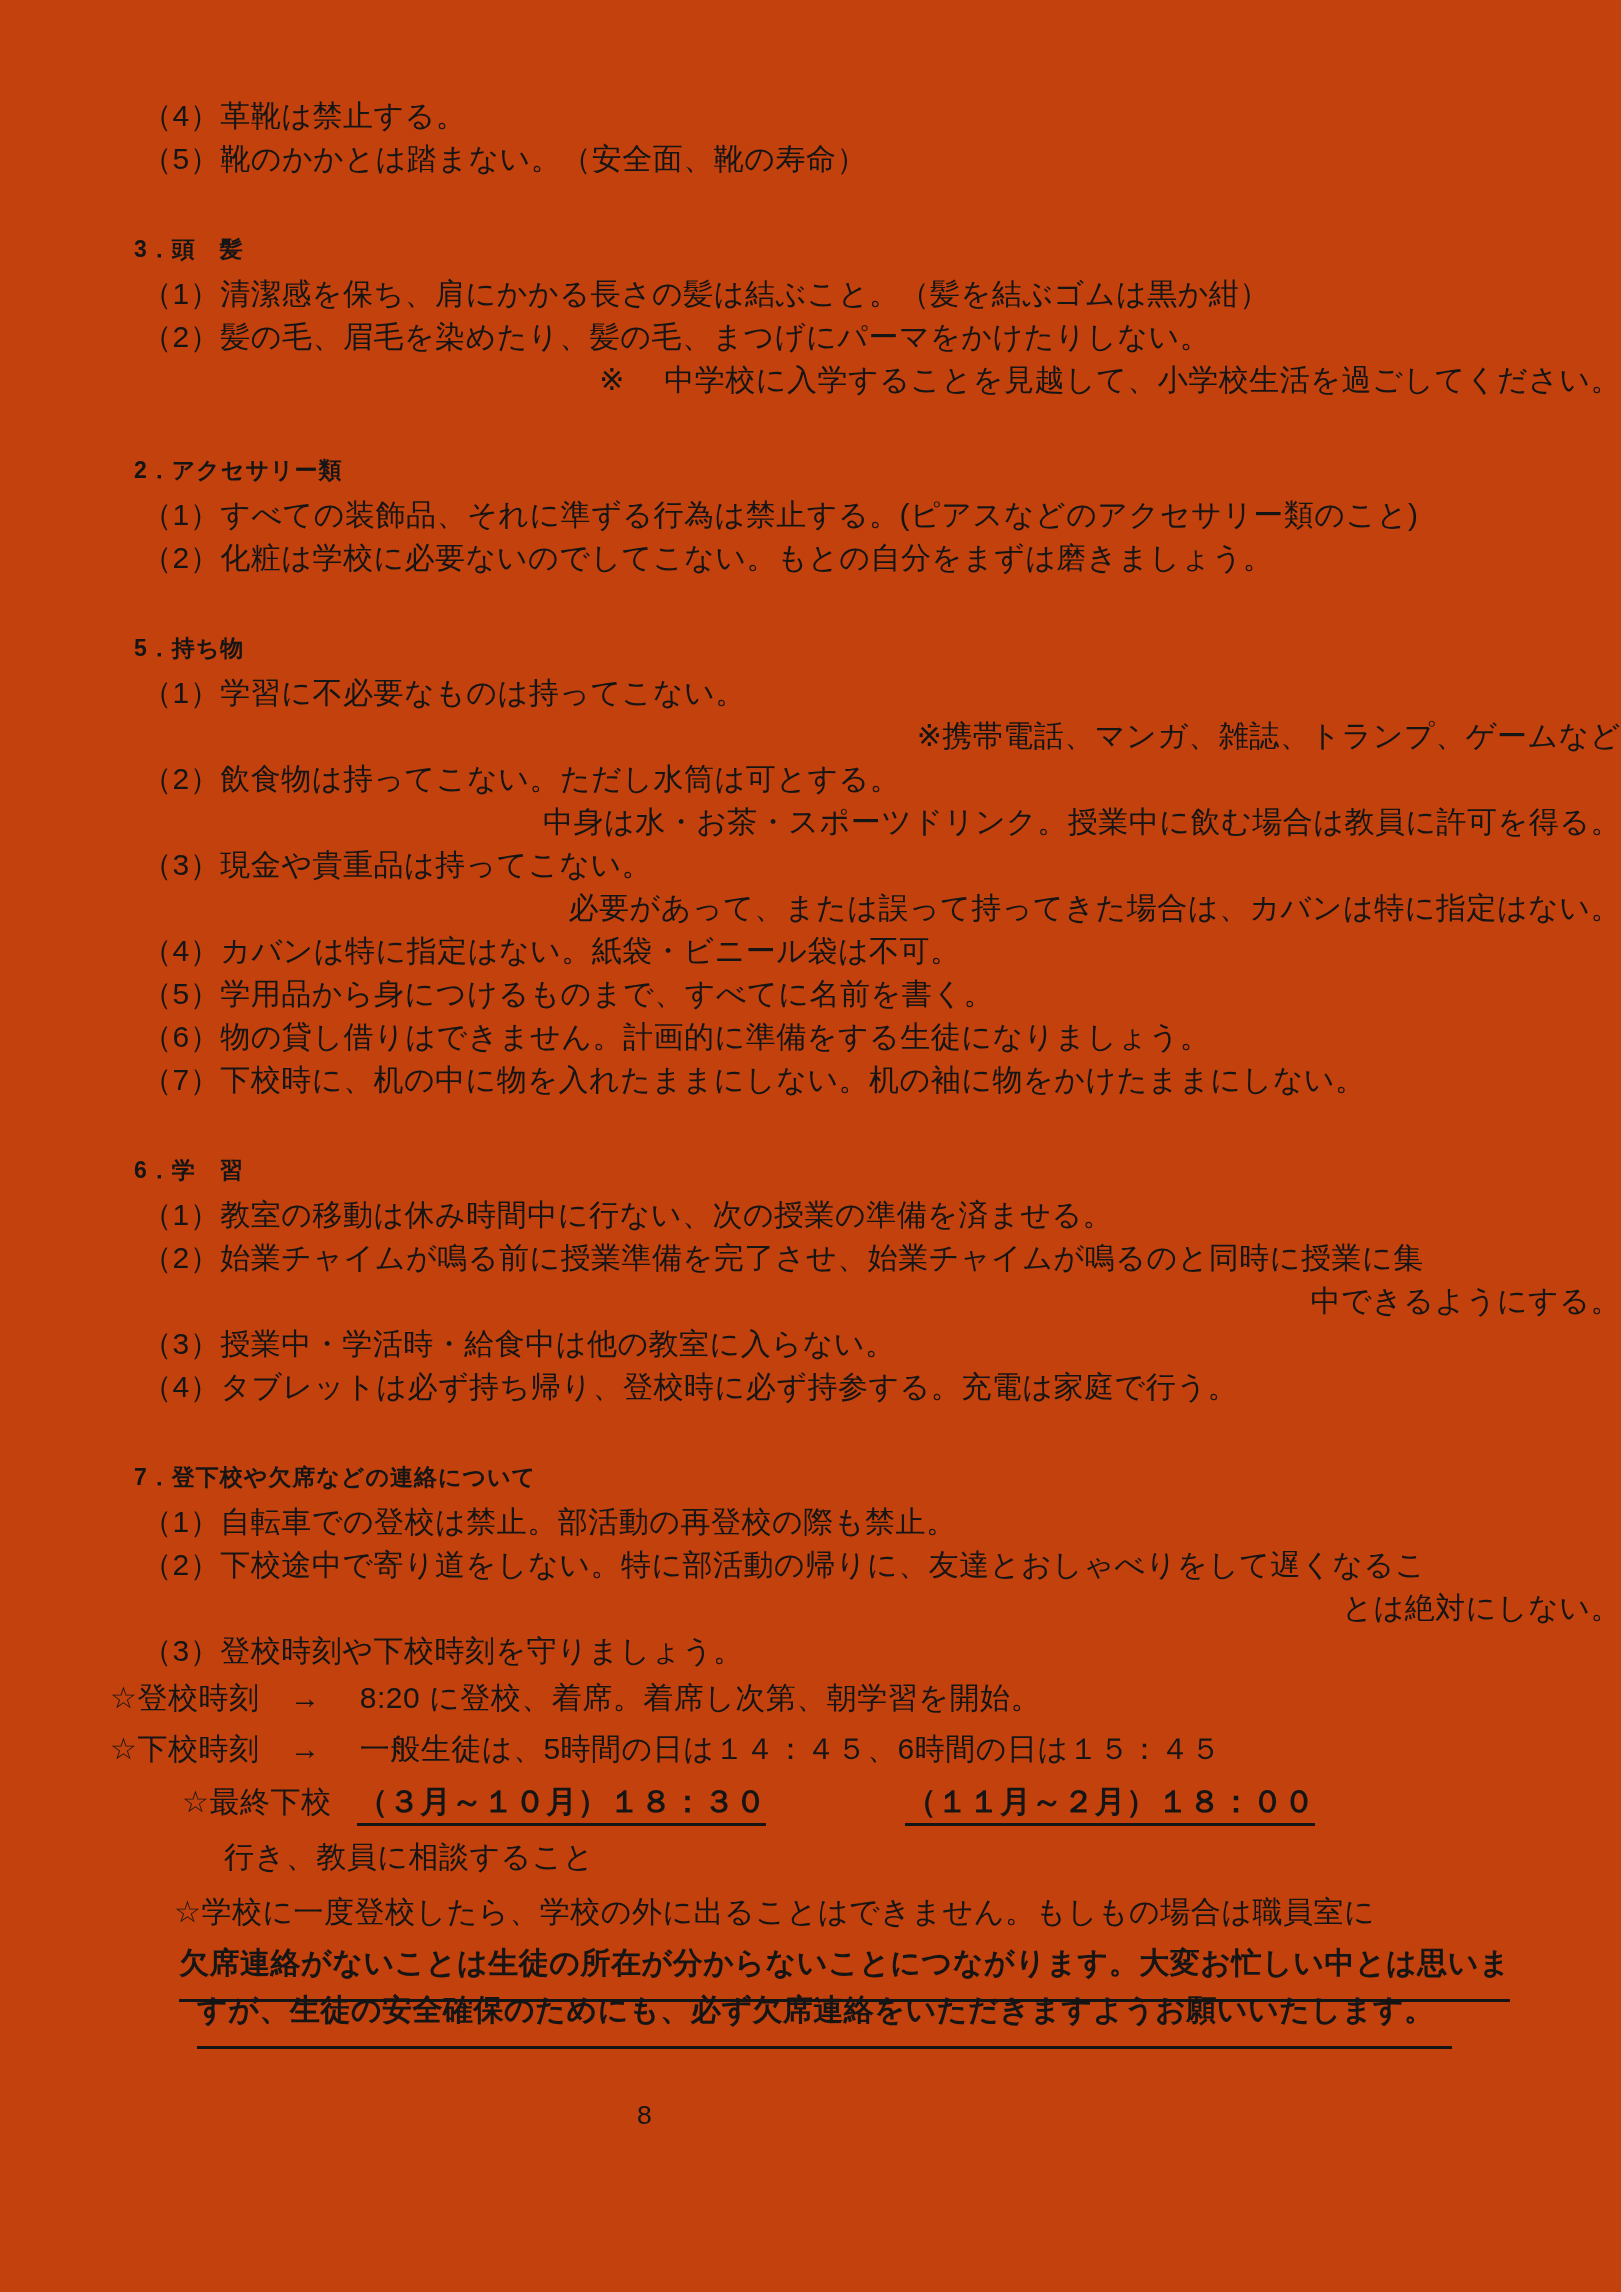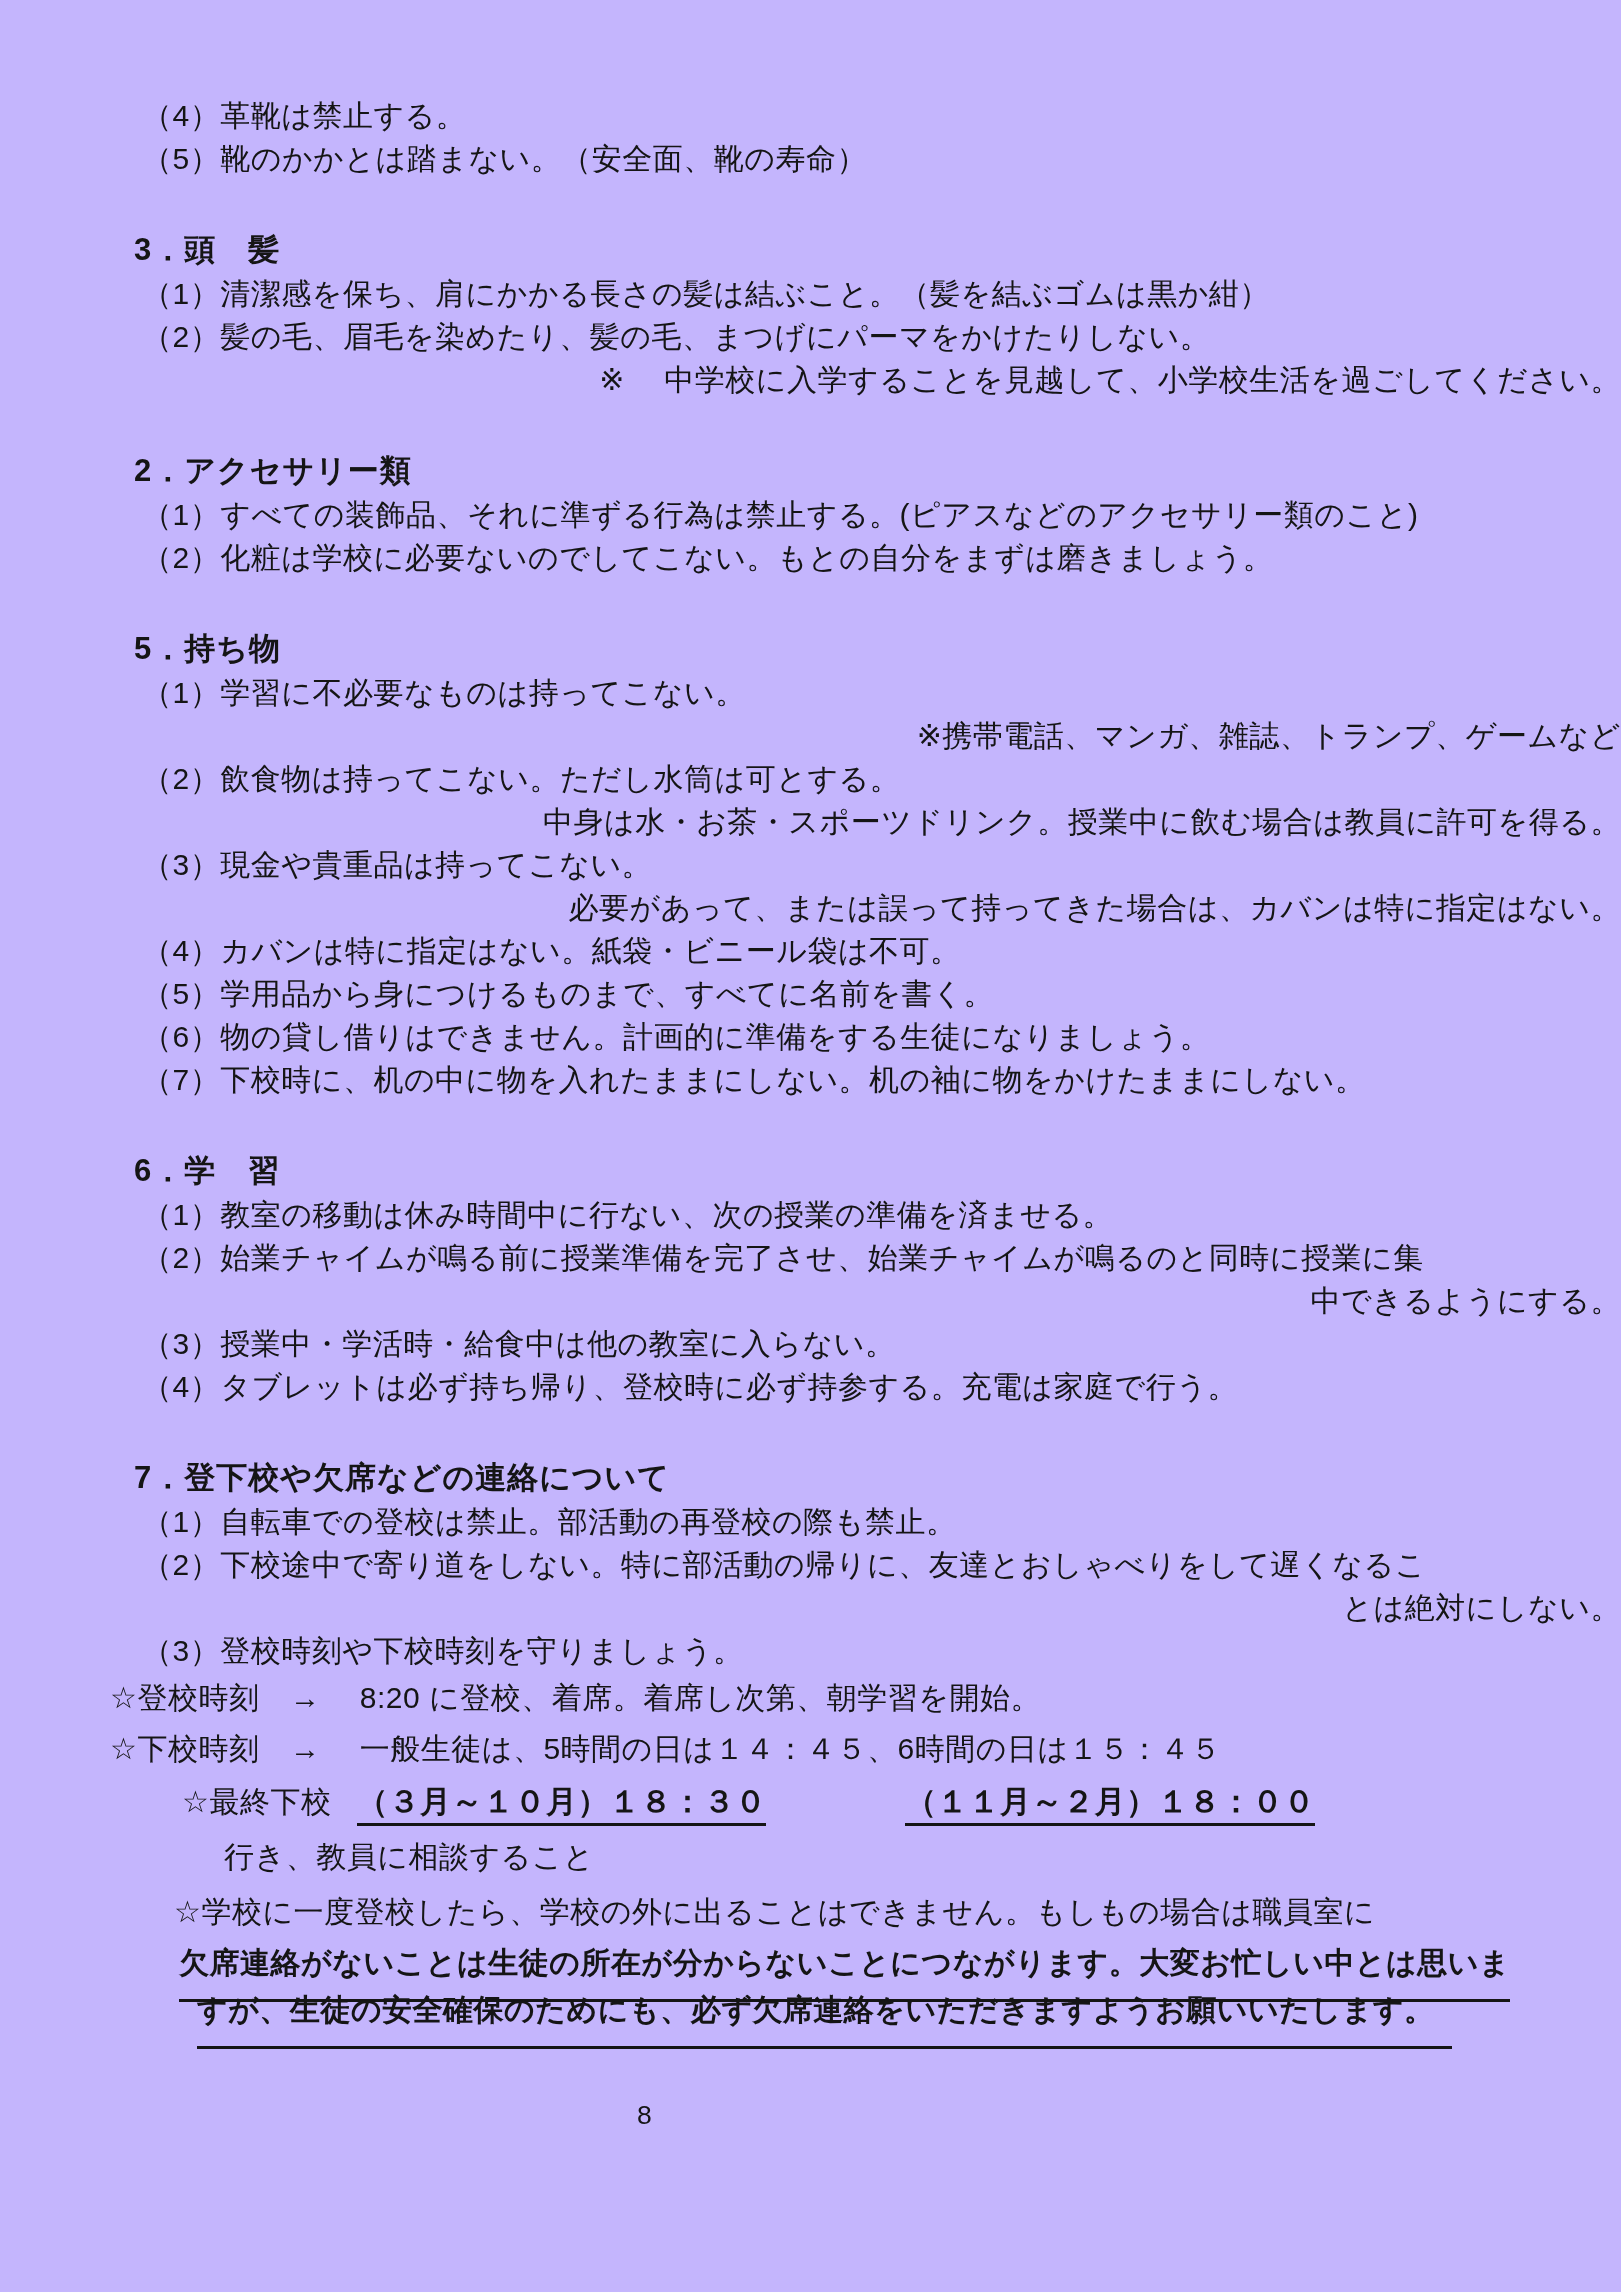--- a/index.html
+++ b/index.html
@@ -1,39 +1,39 @@
 <!DOCTYPE html>
 <html><head>
 <meta charset="utf-8">
 <style>
   html,body{margin:0;padding:0;background:#e8e8e8;}
   .page{
     position:relative;
     width:1621px;height:2293px;
     margin:0 auto;
-    background:#c4b5fd;
+    background:#c2410c;
     color:#151515;
     font-family:"Liberation Sans","DejaVu Sans",sans-serif;
     overflow:hidden;
   }
   .doc-flow{
     position:absolute;top:0;left:0;right:0;
     padding-top:94px;
   }
   .line{
     font-size:30px;
     line-height:43px;
     white-space:nowrap;
     letter-spacing:0.5px;
   }
   .t-item{padding-left:142px;}
   .t-heading{
     padding-left:134px;
     font-weight:bold;
-    font-size:31px;
+    font-size:23px;
     line-height:45px;
     margin-top:47px;
     letter-spacing:1px;
   }
   .t-sub{padding-left:224px;text-align:right;}
   .t-star{padding-left:110px;line-height:51px;}
   .t-star-final{padding-left:182px;line-height:55px;}
   .t-star-wide{padding-left:174px;line-height:55px;}
   .t-sub-wide{padding-left:224px;line-height:55px;}
   .t-item-wide{padding-left:138px;line-height:55px;}

